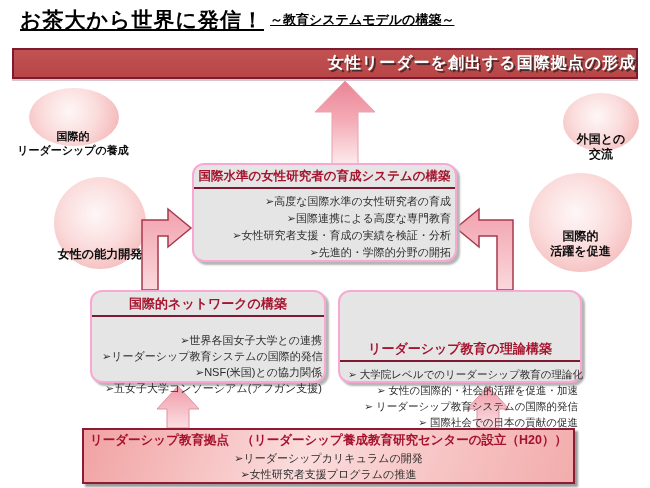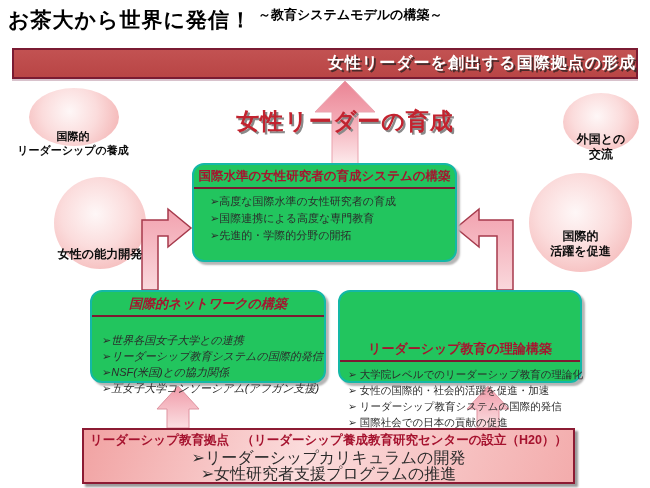--- a/index.html
+++ b/index.html
@@ -1,21 +1,21 @@
 <!DOCTYPE html>
 <html><head>
 <meta charset="utf-8">
 <style>
   html,body{margin:0;padding:0;background:#fff;}
   .stage{
     position:relative;width:650px;height:488px;overflow:hidden;background:#fff;
     font-family:"Liberation Sans","DejaVu Sans",sans-serif;
   }
   
-  .hdr{position:absolute;left:8px;top:6px;display:flex;align-items:flex-start;gap:6px;}
+  .hdr{position:absolute;left:20px;top:6px;display:flex;align-items:center;gap:6px;text-decoration:underline;}
   .hdr .main{font-size:21px;font-weight:bold;color:#000;letter-spacing:1px;}
   .hdr .sub{font-size:13px;font-weight:bold;color:#000;}
   
   .banner{
     position:absolute;left:12px;top:48px;width:622px;height:27px;
     background:linear-gradient(to bottom,#C25252,#B94545);
     border:2px solid #7A1B32;box-shadow:0 2px 0 #d8c2cc;
     display:flex;align-items:center;justify-content:flex-end;
   }
   .banner .txt{
@@ -39,49 +39,49 @@
   .b4{left:529px;top:173px;width:103px;height:99px;}
   .bubble-label{position:absolute;z-index:1;text-align:center;font-weight:bold;color:#0c0c0c;margin-top:32px;}
   .bl1{left:3px;top:97px;width:140px;font-size:11px;line-height:14px;}
   .bl2{left:560px;top:100px;width:82px;font-size:12px;line-height:15px;}
   .bl3{left:30px;top:215px;width:140px;font-size:12px;line-height:15px;}
   .bl4{left:528px;top:197px;width:105px;font-size:12px;line-height:15px;}
   
   .arrows{position:absolute;left:0;top:0;z-index:1;}
   
   .rbox{
-    position:absolute;background:#22c55e;border:2px solid #14b8a6;border-radius:12px;
+    position:absolute;background:#e5e5e5;border:2px solid #f9a8d4;border-radius:12px;
     box-shadow:3px 3px 2px #b5b5b5;z-index:2;
   }
   .rbox .rtitle{
     text-align:center;font-weight:bold;color:#A6152F;
     padding:3px 0 2px;border-bottom:2px solid #7C1A31;
   }
-  .rbox ul{list-style:none;margin:0;color:#2b2b2b;}
+  .rbox ul{list-style:none;margin:0;color:#2b2b2b;text-align:right;}
   .rbox li{white-space:nowrap;}
   .bullet{color:#2b2b2b;}
   .box-system{left:192px;top:163px;width:261px;height:95px;}
   .box-system .rtitle{font-size:12.5px;}
   .box-system ul{padding:4px 4px 0 16px;font-size:11px;line-height:17px;}
-  .box-network{left:90px;top:290px;width:232px;height:89px;font-style:italic;}
+  .box-network{left:90px;top:290px;width:232px;height:89px;}
   .box-network .rtitle{font-size:13px;}
   .box-network ul{padding:15px 2px 0 10px;font-size:11px;line-height:16px;}
   .box-theory{left:338px;top:290px;width:240px;height:89px;}
   .box-theory .rtitle{font-size:13px;margin-top:45px;}
   .box-theory ul{padding:4px 2px 0 8px;font-size:10.5px;line-height:16px;}
   .box-theory .bullet{margin-right:3px;}
   
   .footer{
     position:absolute;left:82px;top:428px;width:489px;height:52px;z-index:2;
     background:linear-gradient(110deg,#F1A2A2 0%,#FBDCDC 45%,#F3ACAC 100%);
     border:2px solid #8C1B33;box-shadow:3px 3px 2px #9a9a9a;
     text-align:center;
   }
   .footer .ftitle{font-size:12.5px;font-weight:bold;color:#A5122E;margin-top:2px;white-space:nowrap;}
-  .footer ul{list-style:none;margin:1px 0 0;padding:0;font-size:16px;line-height:16px;color:#2b2b2b;}
+  .footer ul{list-style:none;margin:1px 0 0;padding:0;font-size:11px;line-height:16px;color:#2b2b2b;}
 </style>
 </head>
 <body>
 
 <div class="stage">
 
   <div class="hdr">
     <span class="main">お茶大から世界に発信！</span>
     <span class="sub">～教育システムモデルの構築～</span>
   </div>
@@ -111,21 +111,20 @@
 
     <polygon points="142,290 142,220 168,220 168,209 191,228 168,247 168,236 158,236 158,290" fill="url(#gradElbow)" stroke="#A63A4C" stroke-width="1.5"></polygon>
 
     <polygon points="513,290 513,220 479,220 479,209 456,228 479,247 479,236 497,236 497,290" fill="url(#gradElbow)" stroke="#A63A4C" stroke-width="1.5"></polygon>
 
     <polygon points="178,386 199,409 189,409 189,428 167,428 167,409 157,409" fill="url(#gradUpSmall)" stroke="#DE93A0" stroke-width="1"></polygon>
 
     <polygon points="488,386 509,409 499,409 499,428 477,428 477,409 467,409" fill="url(#gradUpSmall)" stroke="#DE93A0" stroke-width="1"></polygon>
   </svg>
 
-  <div class="goal">女性リーダーの育成</div>
 
   <div class="bubble b1"></div>
   <div class="bubble-label bl1">
     <div>国際的</div>
     <div>リーダーシップの養成</div>
   </div>
 
   <div class="bubble b2"></div>
   <div class="bubble-label bl2">
     <div>外国との</div>
@@ -141,20 +140,21 @@
   <div class="bubble-label bl4">
     <div>国際的</div>
     <div>活躍を促進</div>
   </div>
 
   <div class="rbox box-system">
     <div class="rtitle">国際水準の女性研究者の育成システムの構築</div>
     <ul>
       <li><span class="bullet">➢</span><span>高度な国際水準の女性研究者の育成</span></li>
       <li><span class="bullet">➢</span><span>国際連携による高度な専門教育</span></li>
+      <li><span class="bullet">➢</span><span>女性研究者支援・育成の実績を検証・分析</span></li>
       <li><span class="bullet">➢</span><span>先進的・学際的分野の開拓</span></li>
     </ul>
   </div>
 
   <div class="rbox box-network">
     <div class="rtitle">国際的ネットワークの構築</div>
     <ul>
       <li><span class="bullet">➢</span><span>世界各国女子大学との連携</span></li>
       <li><span class="bullet">➢</span><span>リーダーシップ教育システムの国際的発信</span></li>
       <li><span class="bullet">➢</span><span>NSF(米国)との協力関係</span></li>

